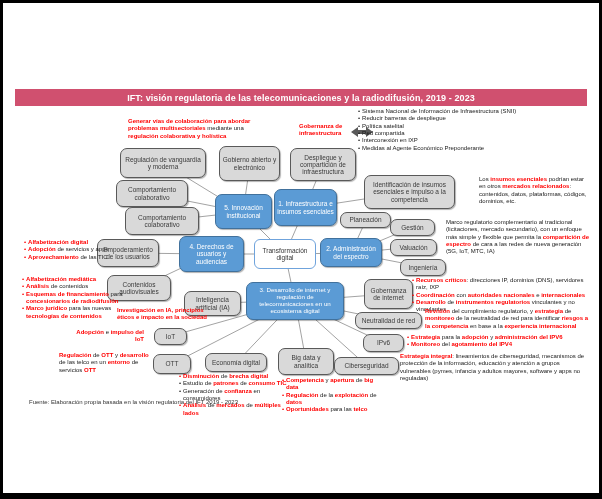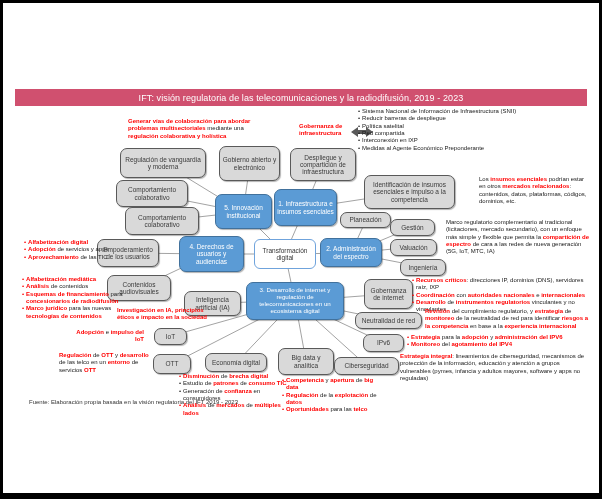--- a/index.html
+++ b/index.html
@@ -1,20 +1,20 @@
 <!DOCTYPE html>
 <html><head>
 <meta charset="utf-8">
 <style>
   html,body{margin:0;padding:0;background:#fff;font-family:"Liberation Sans",sans-serif;}
   #canvas{position:relative;width:602px;height:499px;background:#fff;border:3px solid #000;
           border-bottom-width:6px;box-sizing:border-box;overflow:hidden;}
   #edges{position:absolute;left:0;top:0;width:596px;height:490px;}
   .titlebar{position:absolute;left:12px;top:86px;width:572px;height:17px;background:#d0506f;
-            color:#fff;font-weight:normal;font-size:9px;display:flex;align-items:center;
+            color:#fff;font-weight:bold;font-size:9px;display:flex;align-items:center;
             justify-content:center;letter-spacing:.1px;}
   .node{position:absolute;display:flex;align-items:center;justify-content:center;text-align:center;
         box-sizing:border-box;border-radius:7px;line-height:1.12;font-size:6.5px;padding:1px 2px;}
   .gray{background:#d9d9d9;border:1.5px solid #595959;color:#3a3a3a;box-shadow:1px 1px 1px rgba(0,0,0,.3);}
   .blue{background:#5b9bd5;border:1.5px solid #41719c;color:#fff;box-shadow:1px 1px 1px rgba(0,0,0,.3);}
   .centerbox{background:#fff;border:1.5px solid #6fa3dc;color:#333;border-radius:6px;}
   .ann{position:absolute;font-size:6px;line-height:1.22;color:#1a1a1a;}
   .seg-r{color:#f00;font-weight:bold;}
   .seg-k{color:#1a1a1a;}
   .ann-row.bulleted{display:flex;}

